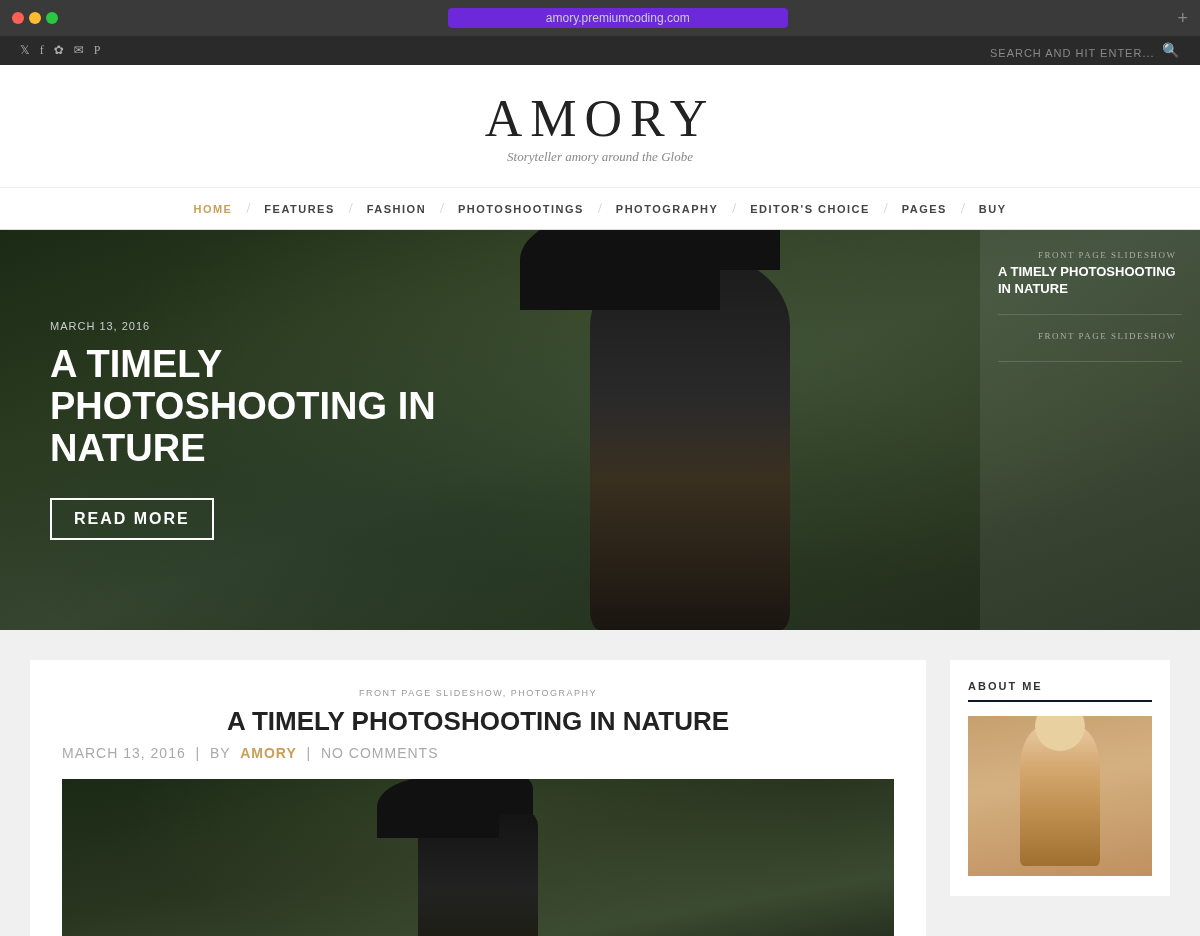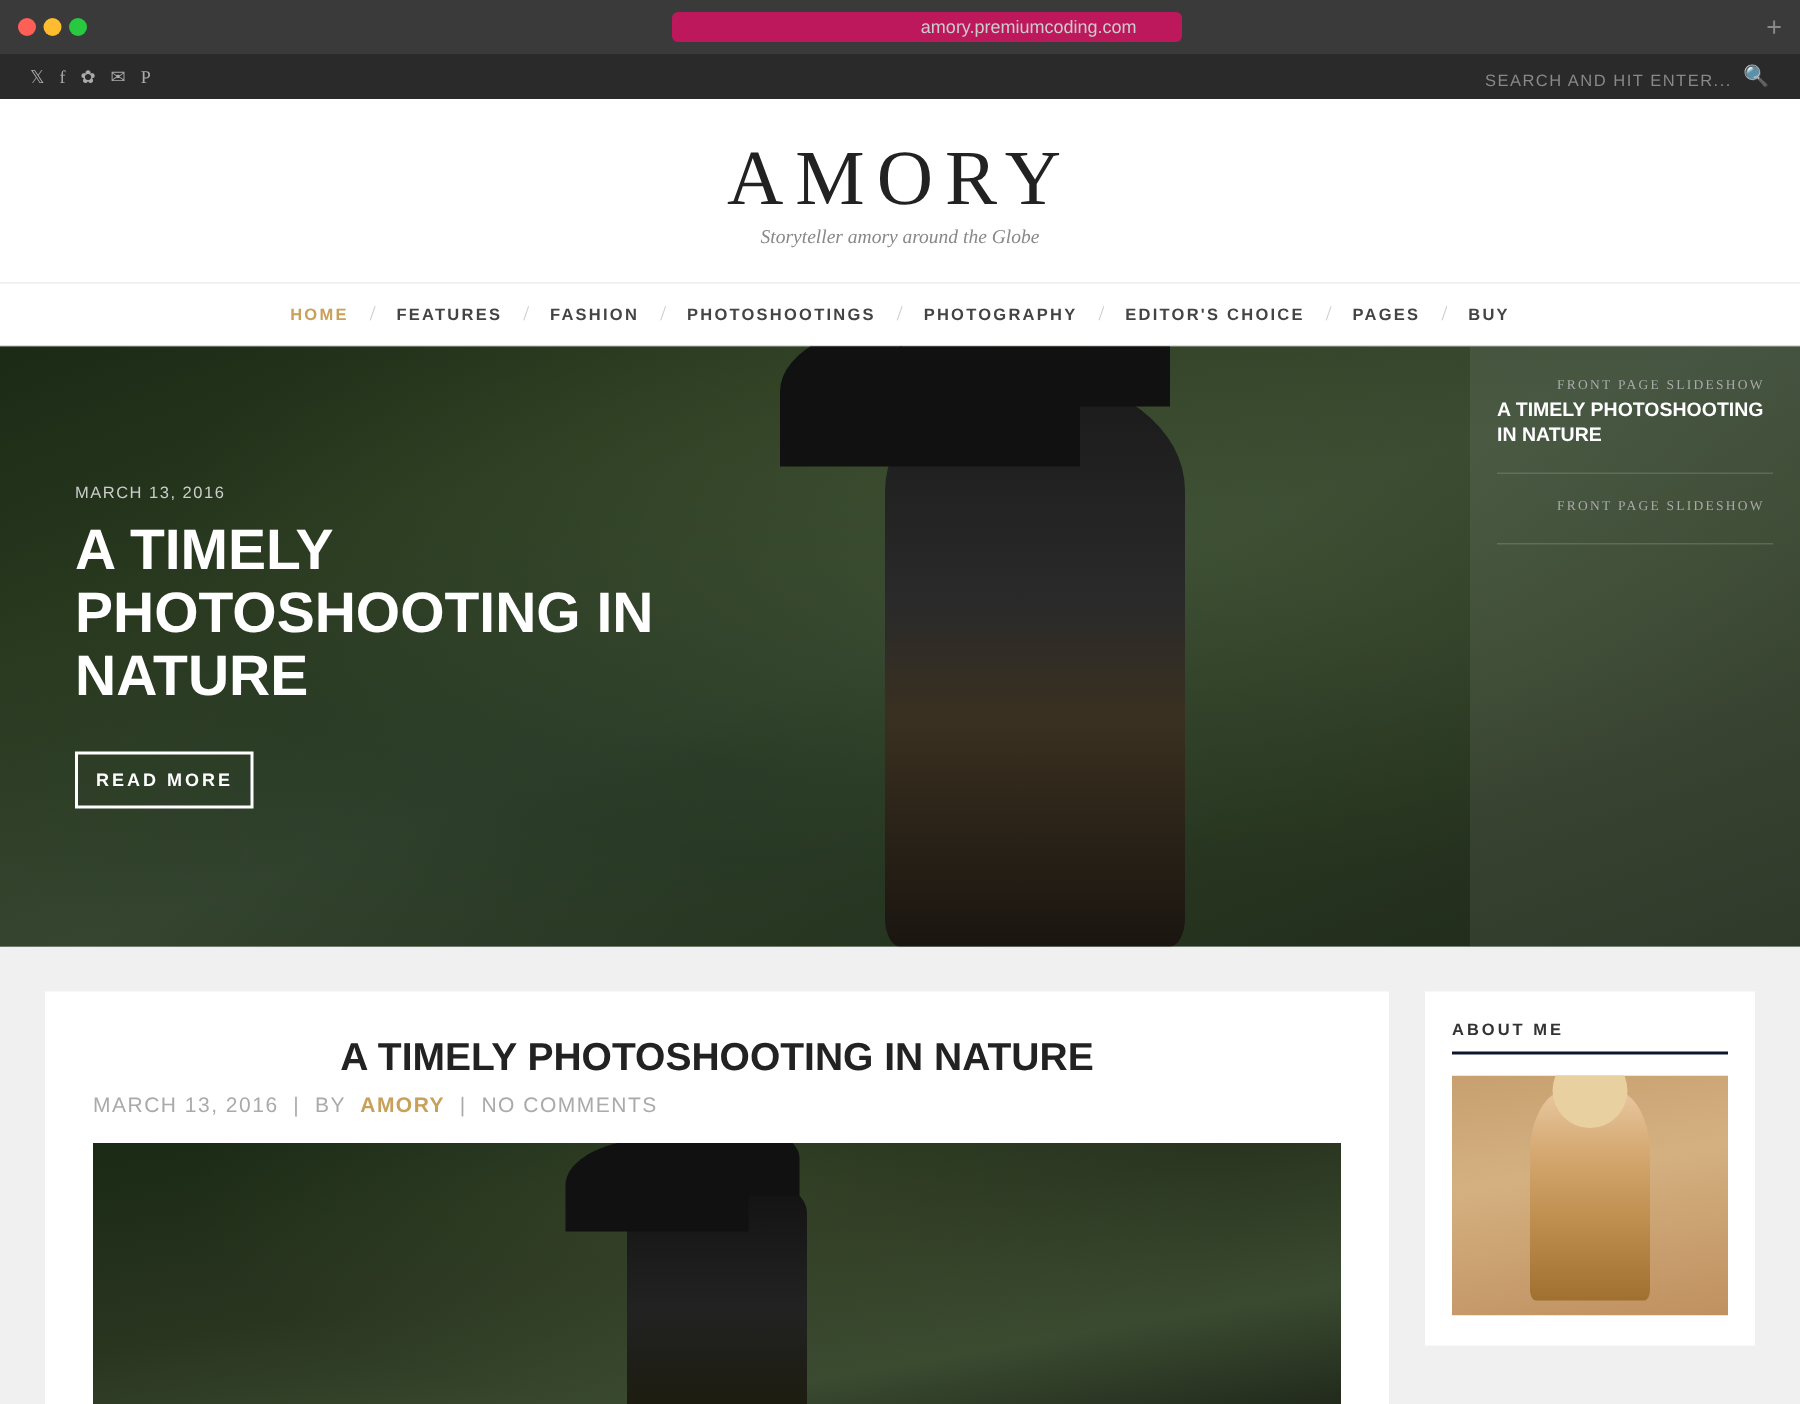--- a/index.html
+++ b/index.html
@@ -18,28 +18,28 @@
     .dot-red { background: #ff5f57; }
     .dot-yellow { background: #febc2e; }
     .dot-green { background: #28c840; }
     .address-bar {
       flex: 1;
       display: flex;
       justify-content: center;
       align-items: center;
     }
     .address-input {
-      background: #be185d;
+      background: #6d28d9;
       border: none;
       border-radius: 4px;
       color: #ccc;
       font-size: 12px;
       padding: 3px 30px;
       width: 340px;
-      text-align: right;
+      text-align: center;
     }
     .browser-right {
       display: flex;
       align-items: center;
       gap: 6px;
     }
     .new-tab-btn {
       color: #888;
       font-size: 18px;
       background: none;
@@ -182,24 +182,24 @@
       line-height: 1.1;
       text-transform: uppercase;
       max-width: 420px;
       margin-bottom: 28px;
     }
     .hero-read-more {
       display: inline-block;
       border: 2px solid #fff;
       color: #fff;
       font-family: Arial, sans-serif;
-      font-size: 12px;
+      font-size: 16px;
       letter-spacing: 2px;
       text-transform: uppercase;
-      padding: 10px 12px;
+      padding: 10px 22px;
       cursor: pointer;
       background: transparent;
       font-weight: 700;
       width: fit-content;
     }
 
     
     .hero-sidebar {
       position: relative;
       z-index: 2;
@@ -442,20 +442,21 @@
     <div class="sidebar-entry">
       <div class="sidebar-category">FRONT PAGE SLIDESHOW</div>
     </div>
     <hr class="sidebar-divider">
   </div>
 </div>
 
 <div class="content-area">
   <div class="main-content">
     <div class="article-card">
+      <div class="article-category">FRONT PAGE SLIDESHOW, PHOTOGRAPHY</div>
       <div class="article-title">A TIMELY PHOTOSHOOTING IN NATURE</div>
       <div class="article-meta">
         <span>MARCH 13, 2016</span>
         &nbsp;|&nbsp;
         <span>BY</span>
         &nbsp;<a href="#">AMORY</a>
         &nbsp;|&nbsp;
         <span>NO COMMENTS</span>
       </div>
       <div class="article-image">

